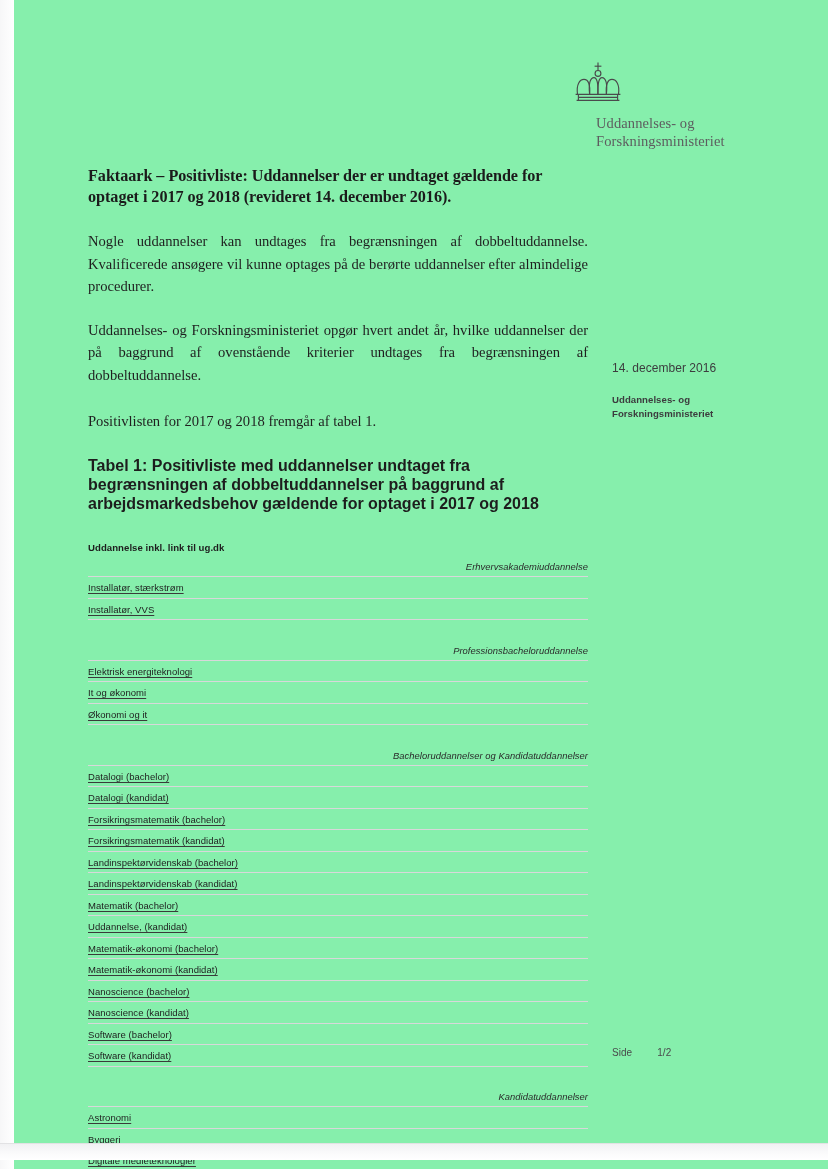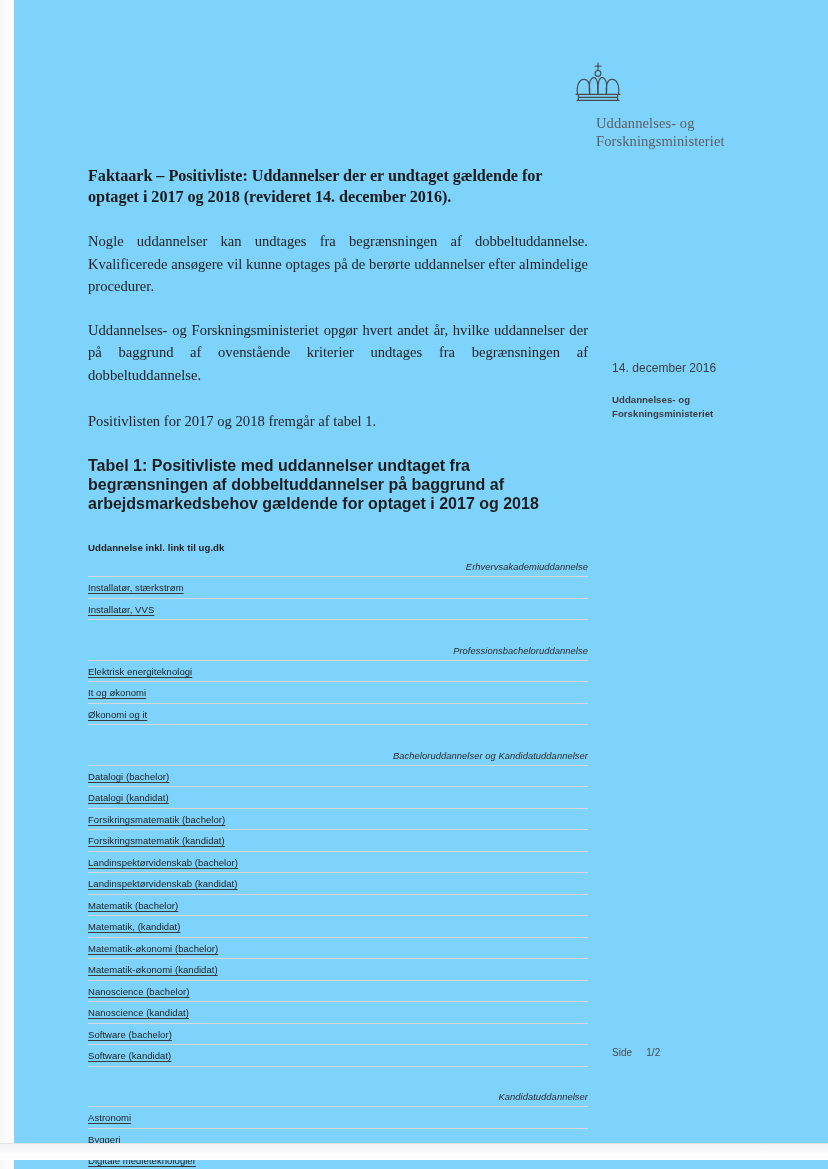--- a/index.html
+++ b/index.html
@@ -14,21 +14,21 @@
     position: relative;
     overflow: hidden;
     font-family: "Liberation Serif", serif;
     -webkit-font-smoothing: antialiased;
   }
 
   
   .page {
     position: absolute;
     inset: 0;
-    background: #7dd3fc;
+    background: #86efac;
   }
   .scan-edge-line {
     position: absolute;
     left: 0;
     right: 0;
     top: 1143px;
     height: 1px;
     background: #e2e2e4;
   }
   .scan-edge-shadow {
@@ -185,21 +185,21 @@
   
   .page-footer {
     position: absolute;
     left: 612px;
     top: 1047px;
     font-family: "Liberation Sans", sans-serif;
     font-size: 10px;
     color: #4a4a4c;
     letter-spacing: 0.05px;
   }
-  .page-footer .footer-label { margin-right: 14px; }
+  .page-footer .footer-label { margin-right: 25px; }
 </style>
 </head>
 <body>
 
 <div class="page">
 
   <div class="scan-left-fade"></div>
 
   <div class="logo-block">
     <span>
@@ -297,21 +297,21 @@
         <tr class="entry-row">
           <td><span class="entry-link">Landinspektørvidenskab (bachelor)</span></td>
         </tr>
         <tr class="entry-row">
           <td><span class="entry-link">Landinspektørvidenskab (kandidat)</span></td>
         </tr>
         <tr class="entry-row">
           <td><span class="entry-link">Matematik (bachelor)</span></td>
         </tr>
         <tr class="entry-row">
-          <td><span class="entry-link">Matematik, (kandidat)</span></td>
+          <td><span class="entry-link">Uddannelse, (kandidat)</span></td>
         </tr>
         <tr class="entry-row">
           <td><span class="entry-link">Matematik-økonomi (bachelor)</span></td>
         </tr>
         <tr class="entry-row">
           <td><span class="entry-link">Matematik-økonomi (kandidat)</span></td>
         </tr>
         <tr class="entry-row">
           <td><span class="entry-link">Nanoscience (bachelor)</span></td>
         </tr>

